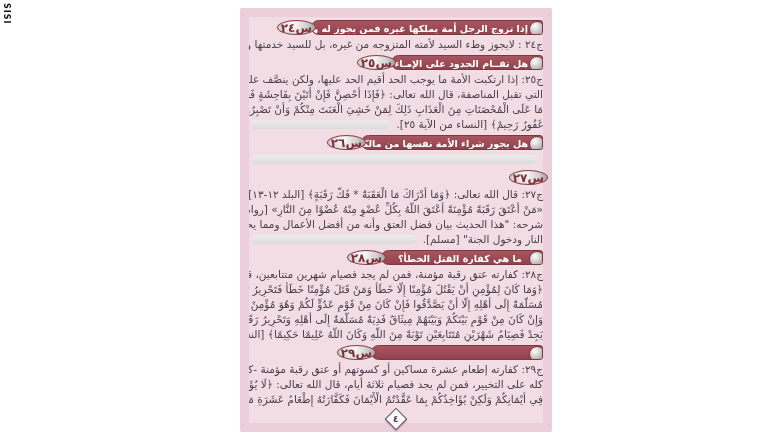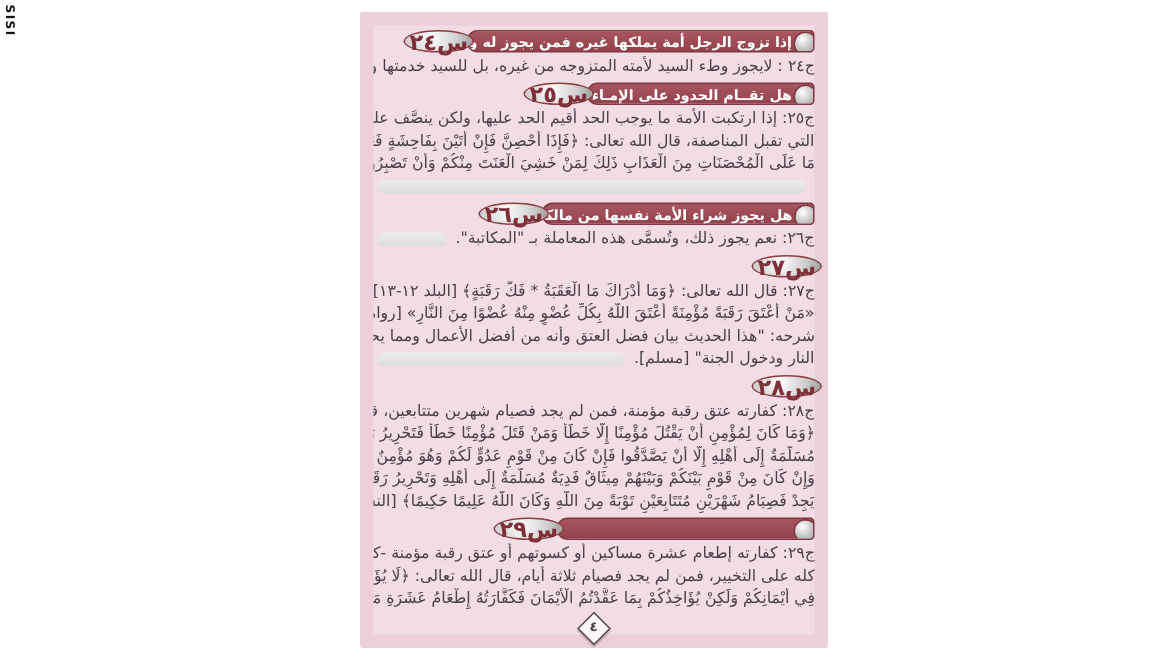--- a/index.html
+++ b/index.html
@@ -44,21 +44,21 @@
     border-radius:50%;
     background:radial-gradient(circle at 35% 30%,#ffffff,#b9b9b9 60%,#8a8a8a);
     border:1px solid #7e3841;
   }
   .qbadge{
     position:relative;z-index:2;margin-right:-5px;
     min-width:30px;height:15px;line-height:15px;
     border-radius:50%;
     background:radial-gradient(circle at 40% 30%,#fdfdfd,#cfcfcf 60%,#9a9a9a);
     border:1px solid #8c3d46;
-    color:#7e2f38;font-size:15px;font-weight:bold;text-align:center;
+    color:#7e2f38;font-size:12px;font-weight:bold;text-align:center;
     direction:rtl;padding:0 3px;box-sizing:border-box;white-space:nowrap;
   }
   
   .aline{
     height:15px;line-height:15px;font-size:10.5px;color:#49404a;
     white-space:nowrap;overflow:hidden;text-align:right;
     display:flex;flex-direction:row;align-items:center;min-width:0;
   }
   .aline .txt{flex:0 0 auto;overflow:hidden;min-width:0;}
   .aline .strip{
@@ -110,32 +110,32 @@
     <div class="aline">
         <span class="txt">ج٢٥: إذا ارتكبت الأمة ما يوجب الحد أقيم الحد عليها، ولكن ينصَّف عليها في الحدود</span>
       </div>
     <div class="aline">
         <span class="txt">التي تقبل المناصفة، قال الله تعالى: ﴿فَإِذَا أُحْصِنَّ فَإِنْ أَتَيْنَ بِفَاحِشَةٍ فَعَلَيْهِنَّ نِصْفُ</span>
       </div>
     <div class="aline">
         <span class="txt">مَا عَلَى الْمُحْصَنَاتِ مِنَ الْعَذَابِ ذَلِكَ لِمَنْ خَشِيَ الْعَنَتَ مِنْكُمْ وَأَنْ تَصْبِرُوا خَيْرٌ لَكُمْ وَاللَّهُ</span>
       </div>
     <div class="aline">
+      <span class="txt">غَفُورٌ رَحِيمٌ﴾ [النساء من الآية ٢٥].</span>
       <span class="strip"></span>
     </div>
 
     <div class="qheader">
       <div class="qbar" style="width:182px">
         <span>هل يجوز شراء الأمة نفسها من مالكها؟</span>
         <span class="endball"></span>
       </div>
       <div class="qbadge">س٢٦</div>
     </div>
     <div class="aline">
-      <span class="txt">ج٢٦: نعم يجوز ذلك، وتُسمَّى هذه المعاملة بـ "المكاتبة".</span>
       <span class="strip"></span>
     </div>
 
     <div class="qheader">
       <div class="qbadge">س٢٧</div>
     </div>
     <div class="aline">
         <span class="txt">ج٢٧: قال الله تعالى: ﴿وَمَا أَدْرَاكَ مَا الْعَقَبَةُ * فَكُّ رَقَبَةٍ﴾ [البلد ١٢-١٣]، وَقَالَ (صلى الله عليه وسلم):</span>
       </div>
     <div class="aline">
@@ -143,20 +143,24 @@
       </div>
     <div class="aline">
         <span class="txt">شرحه: "هذا الحديث بيان فضل العتق وأنه من أفضل الأعمال ومما يحصل به العتق من</span>
       </div>
     <div class="aline">
       <span class="txt">النار ودخول الجنة" [مسلم].</span>
       <span class="strip"></span>
     </div>
 
     <div class="qheader">
+      <div class="qbar" style="width:162px">
+        <span>ما هي كفارة القتل الخطأ؟</span>
+        <span class="endball"></span>
+      </div>
       <div class="qbadge">س٢٨</div>
     </div>
     <div class="aline">
         <span class="txt">ج٢٨: كفارته عتق رقبة مؤمنة، فمن لم يجد فصيام شهرين متتابعين، قال الله تعالى:</span>
       </div>
     <div class="aline">
         <span class="txt">﴿وَمَا كَانَ لِمُؤْمِنٍ أَنْ يَقْتُلَ مُؤْمِنًا إِلَّا خَطَأً وَمَنْ قَتَلَ مُؤْمِنًا خَطَأً فَتَحْرِيرُ رَقَبَةٍ مُؤْمِنَةٍ وَدِيَةٌ</span>
       </div>
     <div class="aline">
         <span class="txt">مُسَلَّمَةٌ إِلَى أَهْلِهِ إِلَّا أَنْ يَصَّدَّقُوا فَإِنْ كَانَ مِنْ قَوْمٍ عَدُوٍّ لَكُمْ وَهُوَ مُؤْمِنٌ فَتَحْرِيرُ رَقَبَةٍ مُؤْمِنَةٍ</span>

